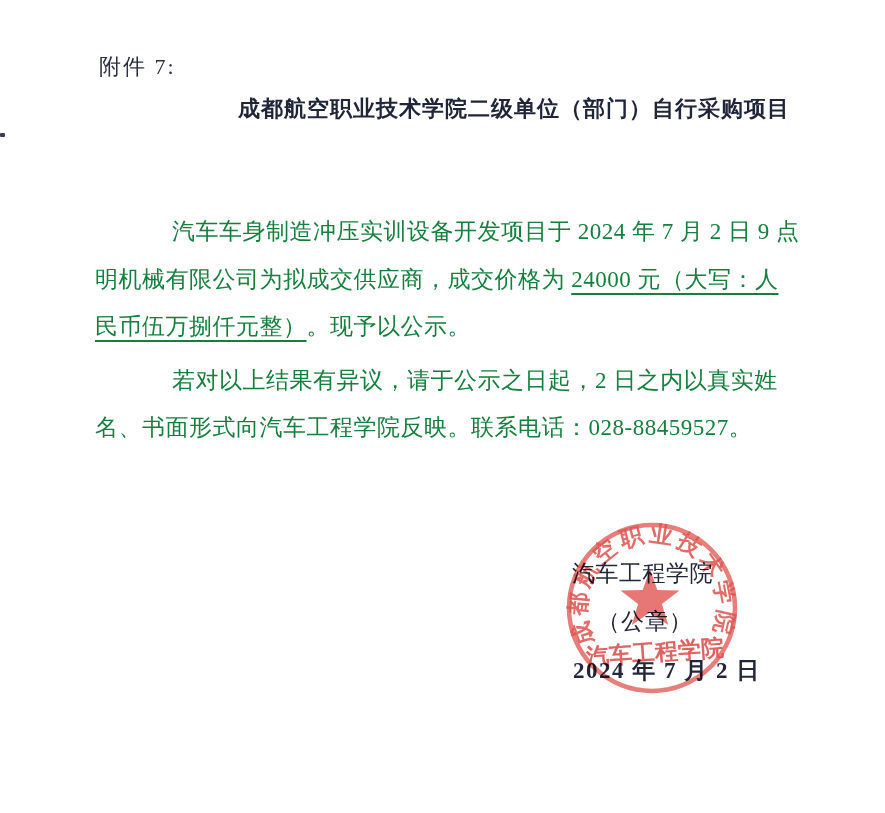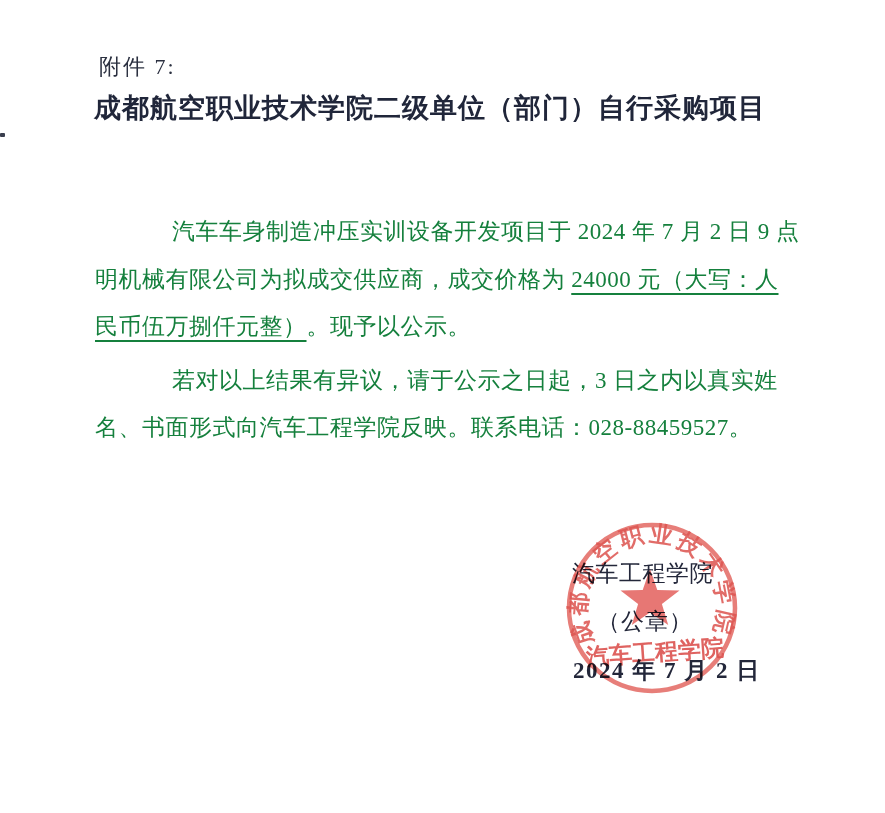--- a/index.html
+++ b/index.html
@@ -30,24 +30,24 @@
     top: 52px;
     font-size: 22px;
     letter-spacing: 2px;
     color: #2b3040;
   }
   .doc-title {
     position: absolute;
     left: 70px;
     right: 95px;
     top: 85px;
-    text-align: center;
+    text-align: right;
     font-family: "Liberation Sans", sans-serif;
     font-weight: bold;
-    font-size: 27px;
+    font-size: 22px;
     line-height: 47px;
     color: #20263a;
     letter-spacing: 1px;
   }
   .doc-body {
     position: absolute;
     left: 95px;
     top: 208px;
     width: 710px;
     font-size: 23px;
@@ -92,21 +92,21 @@
   <div class="attachment-label">附件 7:</div>
 
   <div class="doc-title">
     <div>成都航空职业技术学院二级单位（部门）自行采购项目</div>
   </div>
 
   <div class="doc-body">
     <div class="doc-line indent">汽车车身制造冲压实训设备开发项目于 2024 年 7 月 2 日 9 点</div>
     <div class="doc-line"><span>明机械有限公司为拟成交供应商，成交价格为 </span><span class="u">24000 元（大写：人</span></div>
     <div class="doc-line"><span class="u">民币伍万捌仟元整）</span><span>。现予以公示。</span></div>
-    <div class="doc-line indent para-gap">若对以上结果有异议，请于公示之日起，3 日之内以真实姓</div>
+    <div class="doc-line indent para-gap">若对以上结果有异议，请于公示之日起，2 日之内以真实姓</div>
     <div class="doc-line">名、书面形式向汽车工程学院反映。联系电话：028-88459527。</div>
   </div>
 
   <div class="sig-line sig-department">汽车工程学院</div>
   <div class="sig-line sig-seal-note">（公章）</div>
   <div class="sig-line sig-date">2024 年 7 月 2 日</div>
 
   <svg class="seal-svg" width="220" height="220" viewBox="0 0 220 220">
     <defs>
       <path id="seal-arc" d="M 48.2 138 A 66 66 0 1 1 165.8 138" fill="none"></path>

